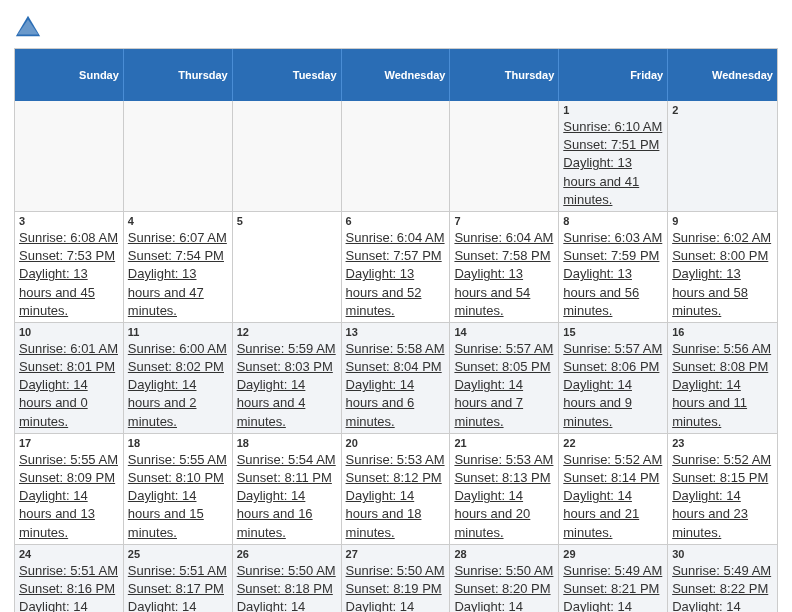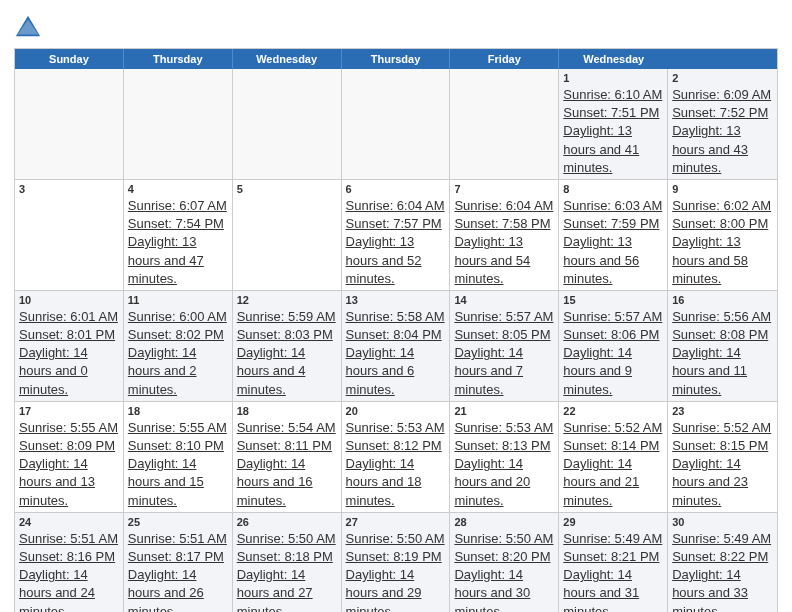--- a/index.html
+++ b/index.html
@@ -67,22 +67,22 @@
     }
     .cal-header {
       display: grid;
       grid-template-columns: repeat(7, 1fr);
       background: #2a6db5;
     }
     .cal-header-cell {
       color: #fff;
       font-size: 11px;
       font-weight: bold;
-      padding: 4px 4px;
-      text-align: center;
+      padding: 20px 4px;
+      text-align: right;
       border-right: 1px solid #4a8dd5;
     }
     .cal-header-cell:last-child { border-right: none; }
     .cal-body {
       flex: 1;
       display: flex;
       flex-direction: column;
     }
     .cal-row {
       display: grid;
@@ -132,44 +132,45 @@
     <div class="title-block">
       <div class="month-title"></div>
       <div class="location"></div>
     </div>
   </div>
 
   <div class="calendar">
     <div class="cal-header">
     <div class="cal-header-cell">Sunday</div>
         <div class="cal-header-cell">Thursday</div>
+        <div class="cal-header-cell">Tuesday</div>
         <div class="cal-header-cell">Wednesday</div>
         <div class="cal-header-cell">Thursday</div>
         <div class="cal-header-cell">Friday</div>
         <div class="cal-header-cell">Wednesday</div>
       </div>
     <div class="cal-body">
     <div class="cal-row">
           <div class="cal-cell empty"></div>
           <div class="cal-cell empty"></div>
           <div class="cal-cell empty"></div>
           <div class="cal-cell empty"></div>
           <div class="cal-cell empty"></div>
           <div class="cal-cell shaded">
             <span class="day-num">1</span>
             <div class="cell-text">Sunrise: 6:10 AM<br>Sunset: 7:51 PM<br>Daylight: 13 hours and 41 minutes.</div>
           </div>
           <div class="cal-cell shaded">
             <span class="day-num">2</span>
-            <div class="cell-text">Sunrise: 6:09 AM<br>Sunset: 7:52 PM<br>Daylight: 13 hours and 43 minutes.</div>
           </div>
         </div>
         <div class="cal-row">
           <div class="cal-cell">
             <span class="day-num">3</span>
+            <div class="cell-text">Sunrise: 6:08 AM<br>Sunset: 7:53 PM<br>Daylight: 13 hours and 45 minutes.</div>
           </div>
           <div class="cal-cell">
             <span class="day-num">4</span>
             <div class="cell-text">Sunrise: 6:07 AM<br>Sunset: 7:54 PM<br>Daylight: 13 hours and 47 minutes.</div>
           </div>
           <div class="cal-cell">
             <span class="day-num">5</span>
           </div>
           <div class="cal-cell">
             <span class="day-num">6</span>

